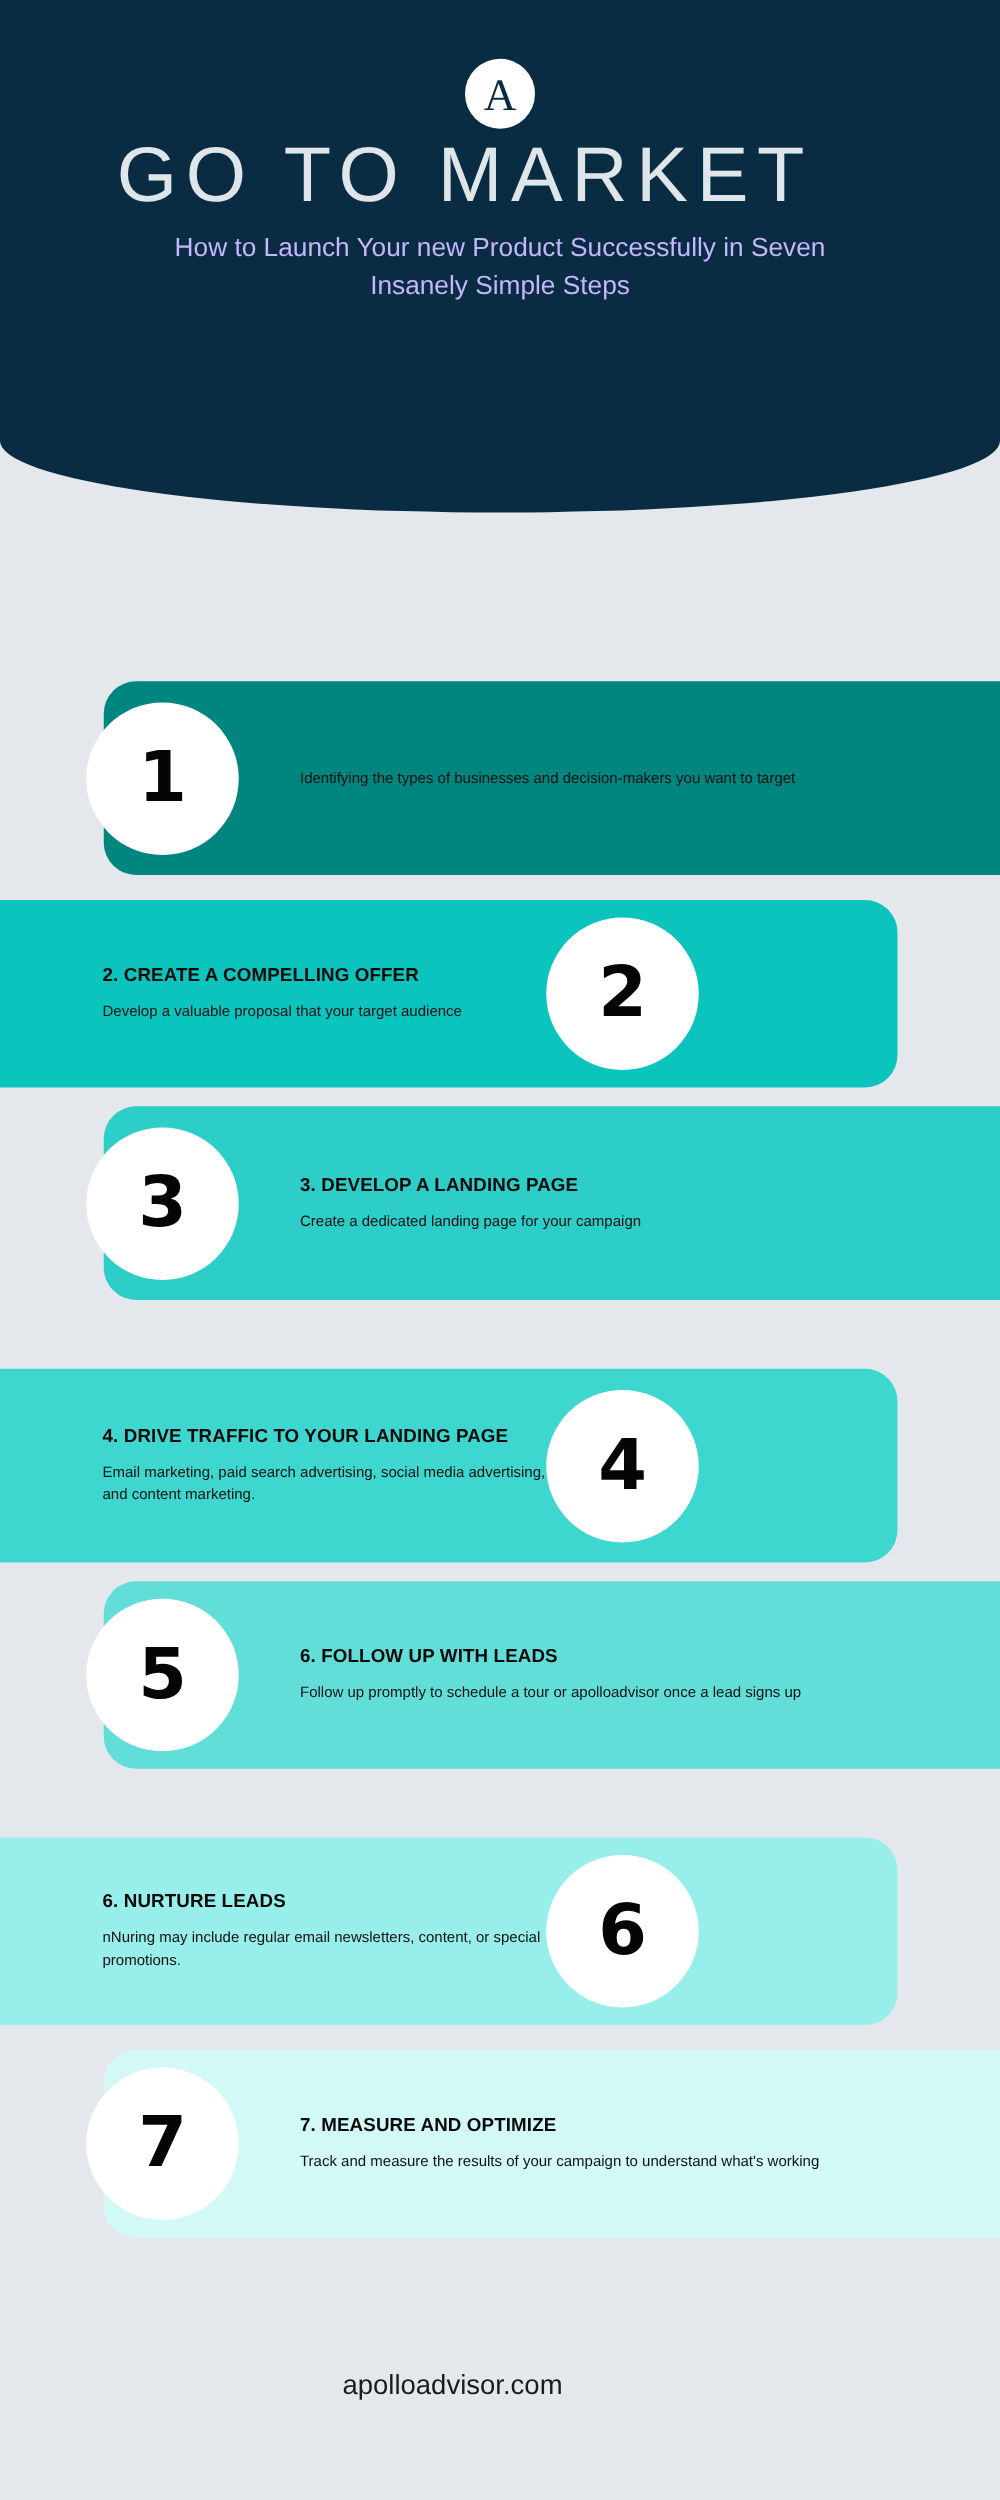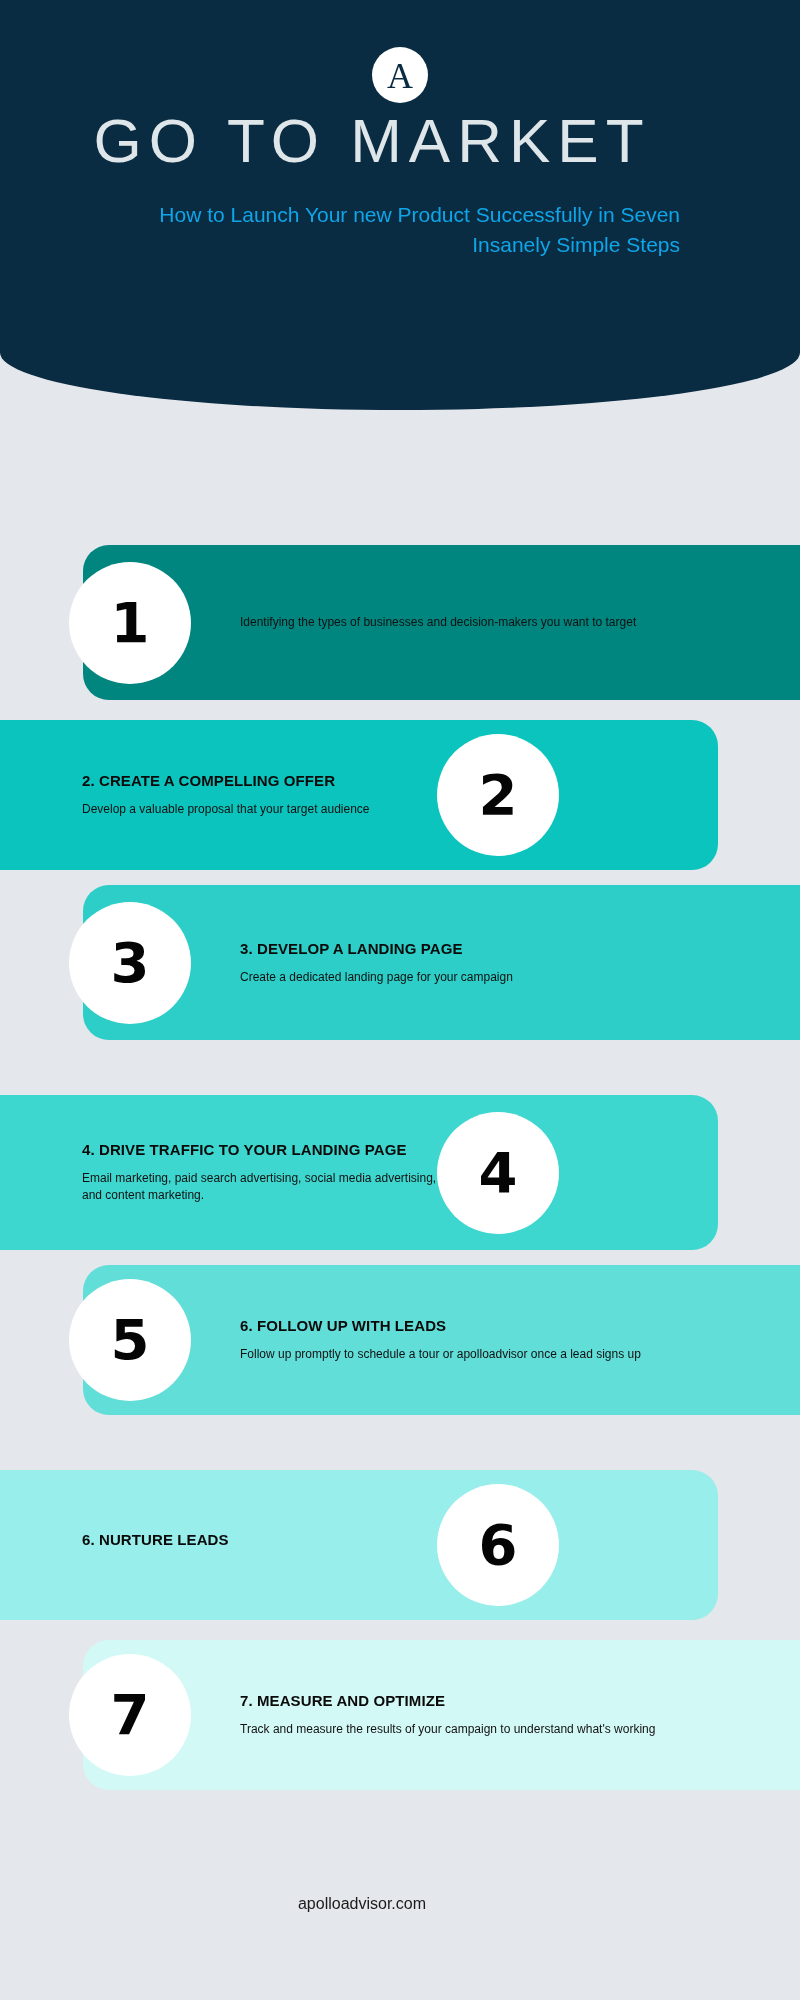--- a/index.html
+++ b/index.html
@@ -57,28 +57,27 @@
     font-family: "Liberation Sans", sans-serif;
     font-weight: 300;
     font-size: 62px;
     letter-spacing: 7px;
     color: #dfe6ea;
     white-space: nowrap;
   }
 
   .subtitle {
     position: absolute;
-    top: 200px; left: 50%;
+    top: 184px; left: 50%;
     transform: translateX(-50%);
     width: 560px;
     font-size: 21px;
     font-weight: 400;
     line-height: 1.42;
-    color: #0ea5e9;
-    text-align: right;
+    color: #c4b5fd;
   }
 
   
   .step {
     position: absolute;
     left: 0;
     width: 800px;
   }
 
   .bar {
@@ -148,21 +147,21 @@
     color: #111111;
     white-space: pre-line;
   }
 
   
   .footer {
     position: absolute;
     left: 0; top: 1895px;
     width: 724px;
     text-align: center;
-    font-size: 16px;
+    font-size: 22px;
     color: #1b1b1b;
   }
 </style>
 </head>
 <body>
 
 <div id="page">
 
   <div class="header">
     <div class="logo">
@@ -222,20 +221,21 @@
           <div class="step-desc">Follow up promptly to schedule a tour or apolloadvisor once a lead signs up</div>
         </div>
       </div>
       <div class="step even" style="top: 1470px; height: 150px;">
         <div class="bar" style="background: rgb(151, 238, 234);"></div>
         <div class="badge">
           <span class="badge-num">6</span>
         </div>
         <div class="txt">
           <div class="step-title">6. NURTURE LEADS</div>
+          <div class="step-desc">nNuring may include regular email newsletters, content, or special promotions.</div>
         </div>
       </div>
       <div class="step odd" style="top: 1640px; height: 150px;">
         <div class="bar" style="background: rgb(211, 249, 247);"></div>
         <div class="badge">
           <span class="badge-num">7</span>
         </div>
         <div class="txt">
           <div class="step-title">7. MEASURE AND OPTIMIZE</div>
           <div class="step-desc">Track and measure the results of your campaign to understand what's working</div>

